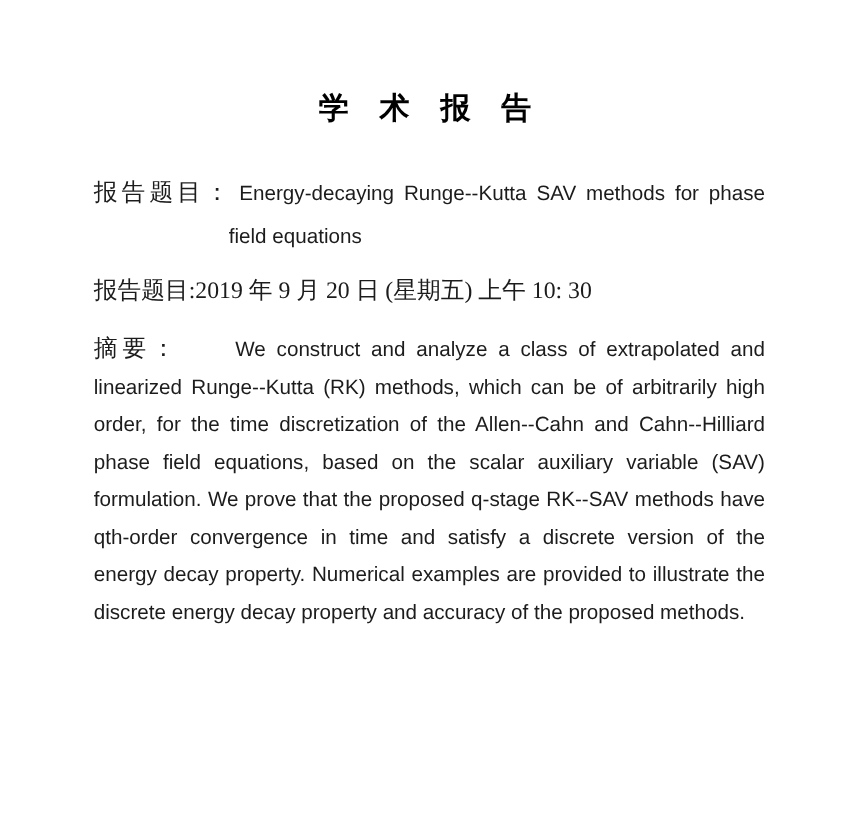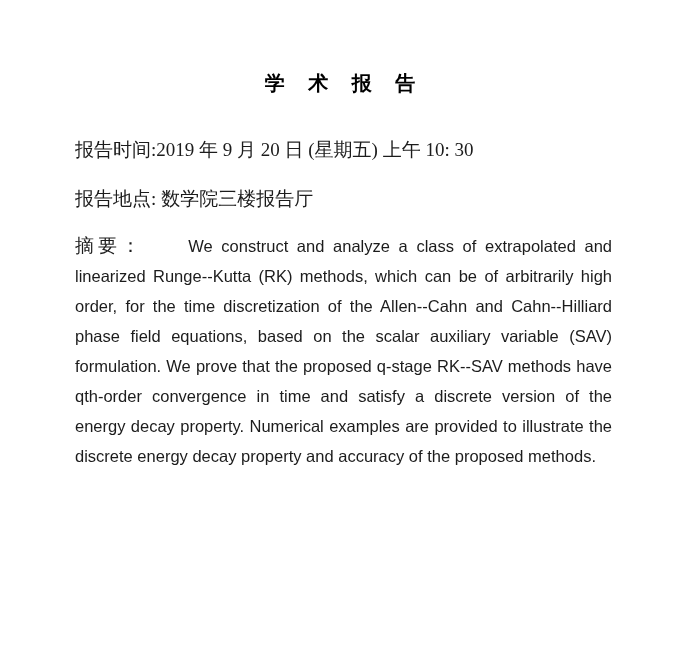--- a/index.html
+++ b/index.html
@@ -12,21 +12,21 @@
     -webkit-font-smoothing: antialiased;
   }
   .page {
     box-sizing: border-box;
     width: 684px; height: 671px;
     padding: 70px 72px 0 75px;
     background: #ffffff;
   }
   .title {
     font-family: "Liberation Sans", sans-serif;
-    font-size: 20px;
+    font-size: 24px;
     font-weight: bold;
     color: #000000;
     text-align: center;
     letter-spacing: 7px;
     word-spacing: 4px;
     margin: 0 0 36px 0;
   }
   .field {
     font-size: 19px;
     line-height: 33px;
@@ -52,21 +52,21 @@
     margin: 16px 0 0 0;
   }
 </style>
 </head>
 <body>
 
 <div class="page">
 
   <h1 class="title">学 术 报 告</h1>
 
+  <p class="field field-topic"><span>报告题目：</span><span class="en gap-sm">Energy-decaying Runge--Kutta SAV methods for phase field equations</span></p>
 
 
-  <p class="field"><span>报告时间:</span><span class="gap-md">2019 年 9 月 20 日 (星期五) 上午 10: 30</span></p>
+  <p class="field"><span>报告题目:</span><span class="gap-md">2019 年 9 月 20 日 (星期五) 上午 10: 30</span></p>
 
-  <p class="field"><span>报告地点:</span><span class="gap-sm">数学院三楼报告厅</span></p>
 
   <p class="abstract"><span>摘要：</span><span class="en">We construct and analyze a class of extrapolated and linearized Runge--Kutta (RK) methods, which can be of arbitrarily high order, for the time discretization of the Allen--Cahn and Cahn--Hilliard phase field equations, based on the scalar auxiliary variable (SAV) formulation. We prove that the proposed q-stage RK--SAV methods have qth-order convergence in time and satisfy a discrete version of the energy decay property. Numerical examples are provided to illustrate the discrete energy decay property and accuracy of the proposed methods.</span></p>
 
 </div>
 
 </body></html>

